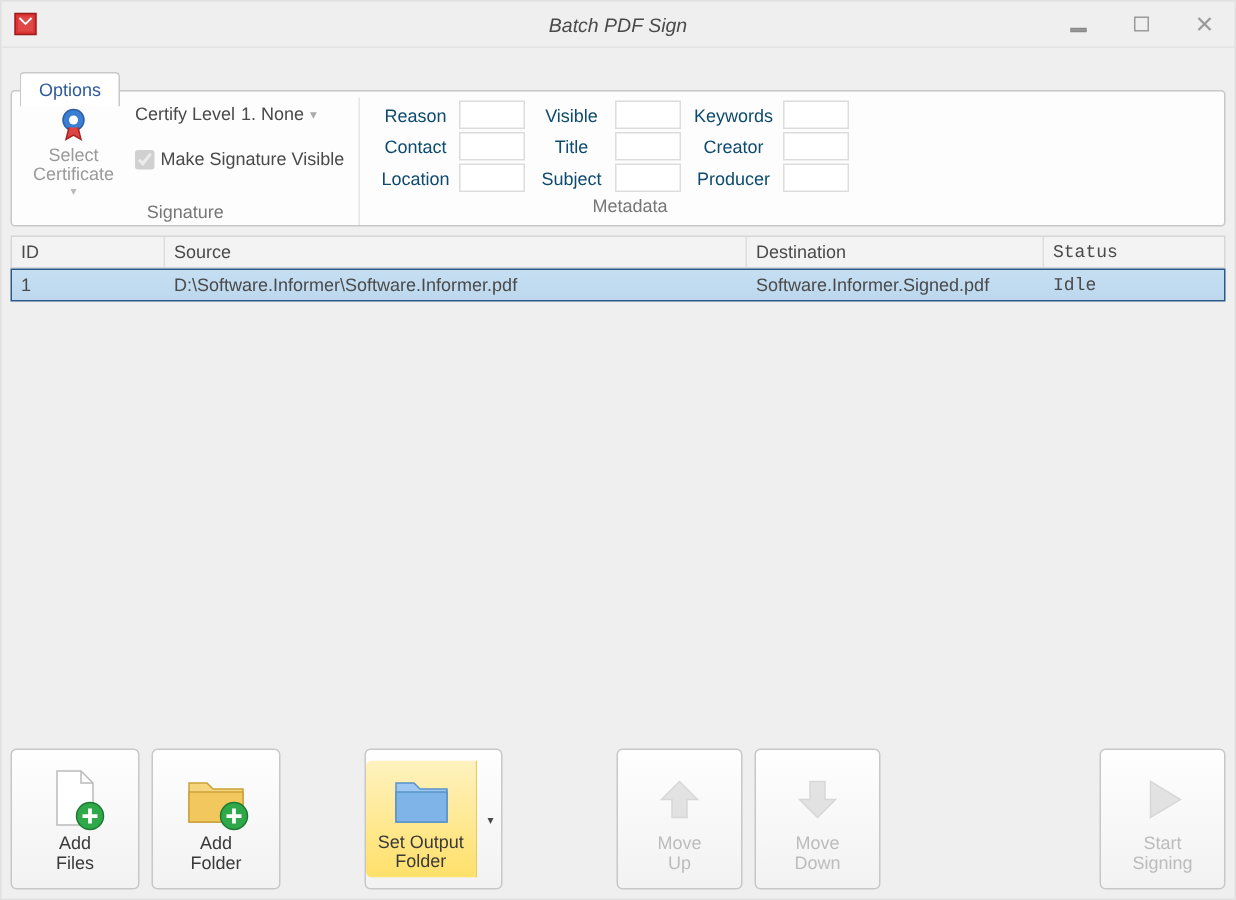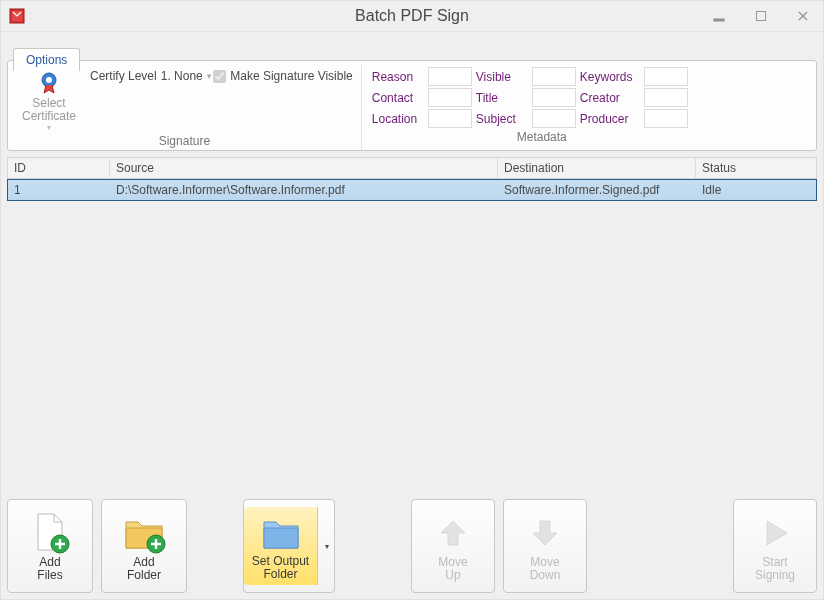--- a/index.html
+++ b/index.html
@@ -1,52 +1,52 @@
 <!DOCTYPE html>
 <html><head>
 <meta charset="utf-8">
 <style>
 :root{--bg:#f0efef;--panel:#fdfdfd;--border:#c8c8c8;--text:#4a4a4a;--mute:#9a9a9a;--selblue:#b8d8f0;--selblue2:#d0e4f4;--yellow:#ffe97d;}
 *{box-sizing:border-box;font-family:"Segoe UI",Tahoma,Arial,sans-serif;font-size:12px;color:var(--text);}
 html,body{margin:0;padding:0;width:824px;height:600px;background:var(--bg);}
 .window{width:824px;height:600px;border:1px solid #e0e0e0;display:flex;flex-direction:column;background:var(--bg);}
 .titlebar{height:31px;display:flex;align-items:center;justify-content:center;position:relative;border-bottom:1px solid #e3e3e3;}
 .titlebar .appicon{position:absolute;left:8px;top:7px;width:16px;height:16px;}
-.titlebar .title{font-size:16px;}
+.titlebar .title{font-size:13px;font-style:italic;}
 .winbtns{position:absolute;right:6px;top:6px;display:flex;gap:14px;}
 .winbtn{width:28px;height:18px;display:flex;align-items:center;justify-content:center;color:#8a8a8a;}
 .winbtn svg{stroke:#8a8a8a;}
 .ribbonwrap{margin:4px 6px 0 6px;}
 .tabrow{display:flex;align-items:flex-end;height:24px;}
 .tab{background:#fff;border:1px solid var(--border);border-bottom:none;border-radius:3px 3px 0 0;padding:4px 12px 4px 12px;margin-left:6px;position:relative;top:11px;color:#2f5a9b;}
 .ribbon{background:#fdfdfd;border:1px solid var(--border);border-radius:3px;min-height:86px;display:flex;align-items:stretch;padding:4px 0 0 0;}
 .rgroup{display:flex;flex-direction:column;border-right:1px solid #e5e5e5;padding:0 6px 2px 6px;}
 .rgroup:last-child{border-right:none;}
 .rgroup .body{flex:1;display:flex;align-items:flex-start;gap:8px;padding:2px 2px 0 2px;}
 .rgroup .glabel{text-align:center;color:#777;padding-top:2px;font-size:12px;}
 .selcert{display:flex;flex-direction:column;align-items:center;width:66px;padding-top:2px;color:var(--mute);}
 .selcert .lbl{line-height:13px;text-align:center;color:var(--mute);}
-.ribbonfields{display:flex;flex-direction:row;gap:1px;color:var(--mute);padding-top:2px;}
+.ribbonfields{display:flex;flex-direction:column;gap:1px;color:var(--mute);padding-top:2px;}
 .rfrow{display:flex;align-items:center;gap:4px;}
 .rfrow .caret{font-size:9px;color:#aaa;}
 .chk{display:flex;align-items:center;gap:4px;color:var(--mute);}
 .chk input{margin:0;}
 .metabody{display:flex;gap:4px;padding:2px 4px 0 4px;}
 .metacol{display:flex;flex-direction:column;gap:2px;}
 .metaitem{display:flex;align-items:center;gap:2px;}
-.metaitem .lbl{width:54px;color:#701a75;}
+.metaitem .lbl{width:54px;color:#0c4a6e;text-align:center;}
 .metaitem .box{width:44px;height:19px;border:1px solid #dcdcdc;background:#fff;}
 .tablewrap{flex:1;margin:6px 6px 0 6px;background:var(--bg);position:relative;display:flex;flex-direction:column;}
 .thead{display:flex;background:#f3f3f3;border:1px solid #d6d6d6;}
 .th{padding:3px 6px;border-right:1px solid #dedede;}
 .th:last-child{border-right:none;}
 .col-id{width:102px;}
 .col-src{width:388px;}
 .col-dst{width:198px;}
-.col-status{flex:1;}
+.col-status{flex:1;font-family:Liberation Mono, monospace;}
 .row{display:flex;border:1px solid #2a5a8a;background:linear-gradient(#c5def2,#bdd8ee);}
 .td{padding:3px 6px;border-right:0;}
 .toolbar{height:94px;margin:6px;display:flex;gap:8px;align-items:stretch;}
 .tbtn{background:linear-gradient(#fefefe,#f2f2f2);border:1px solid var(--border);border-radius:4px;width:84px;display:flex;flex-direction:column;align-items:center;justify-content:center;padding:6px 4px 4px 4px;gap:2px;}
 .tbtn.wide{width:86px;}
 .tbtn.split{width:92px;display:flex;flex-direction:row;padding:0;}
 .tbtn.split .main{flex:1;display:flex;flex-direction:column;align-items:center;justify-content:center;padding:6px 2px 4px 2px;background:linear-gradient(#fff2bf,#ffe06a);border-right:1px solid #eacb4e;border-radius:4px 0 0 4px;}
 .tbtn.split .arrow{width:14px;display:flex;align-items:center;justify-content:center;color:#7a6a20;border-radius:0 4px 4px 0;}
 .tbtn .lbl{text-align:center;line-height:13px;color:#3a3a3a;}
 .tbtn.dis .lbl{color:#bcbcbc;}

